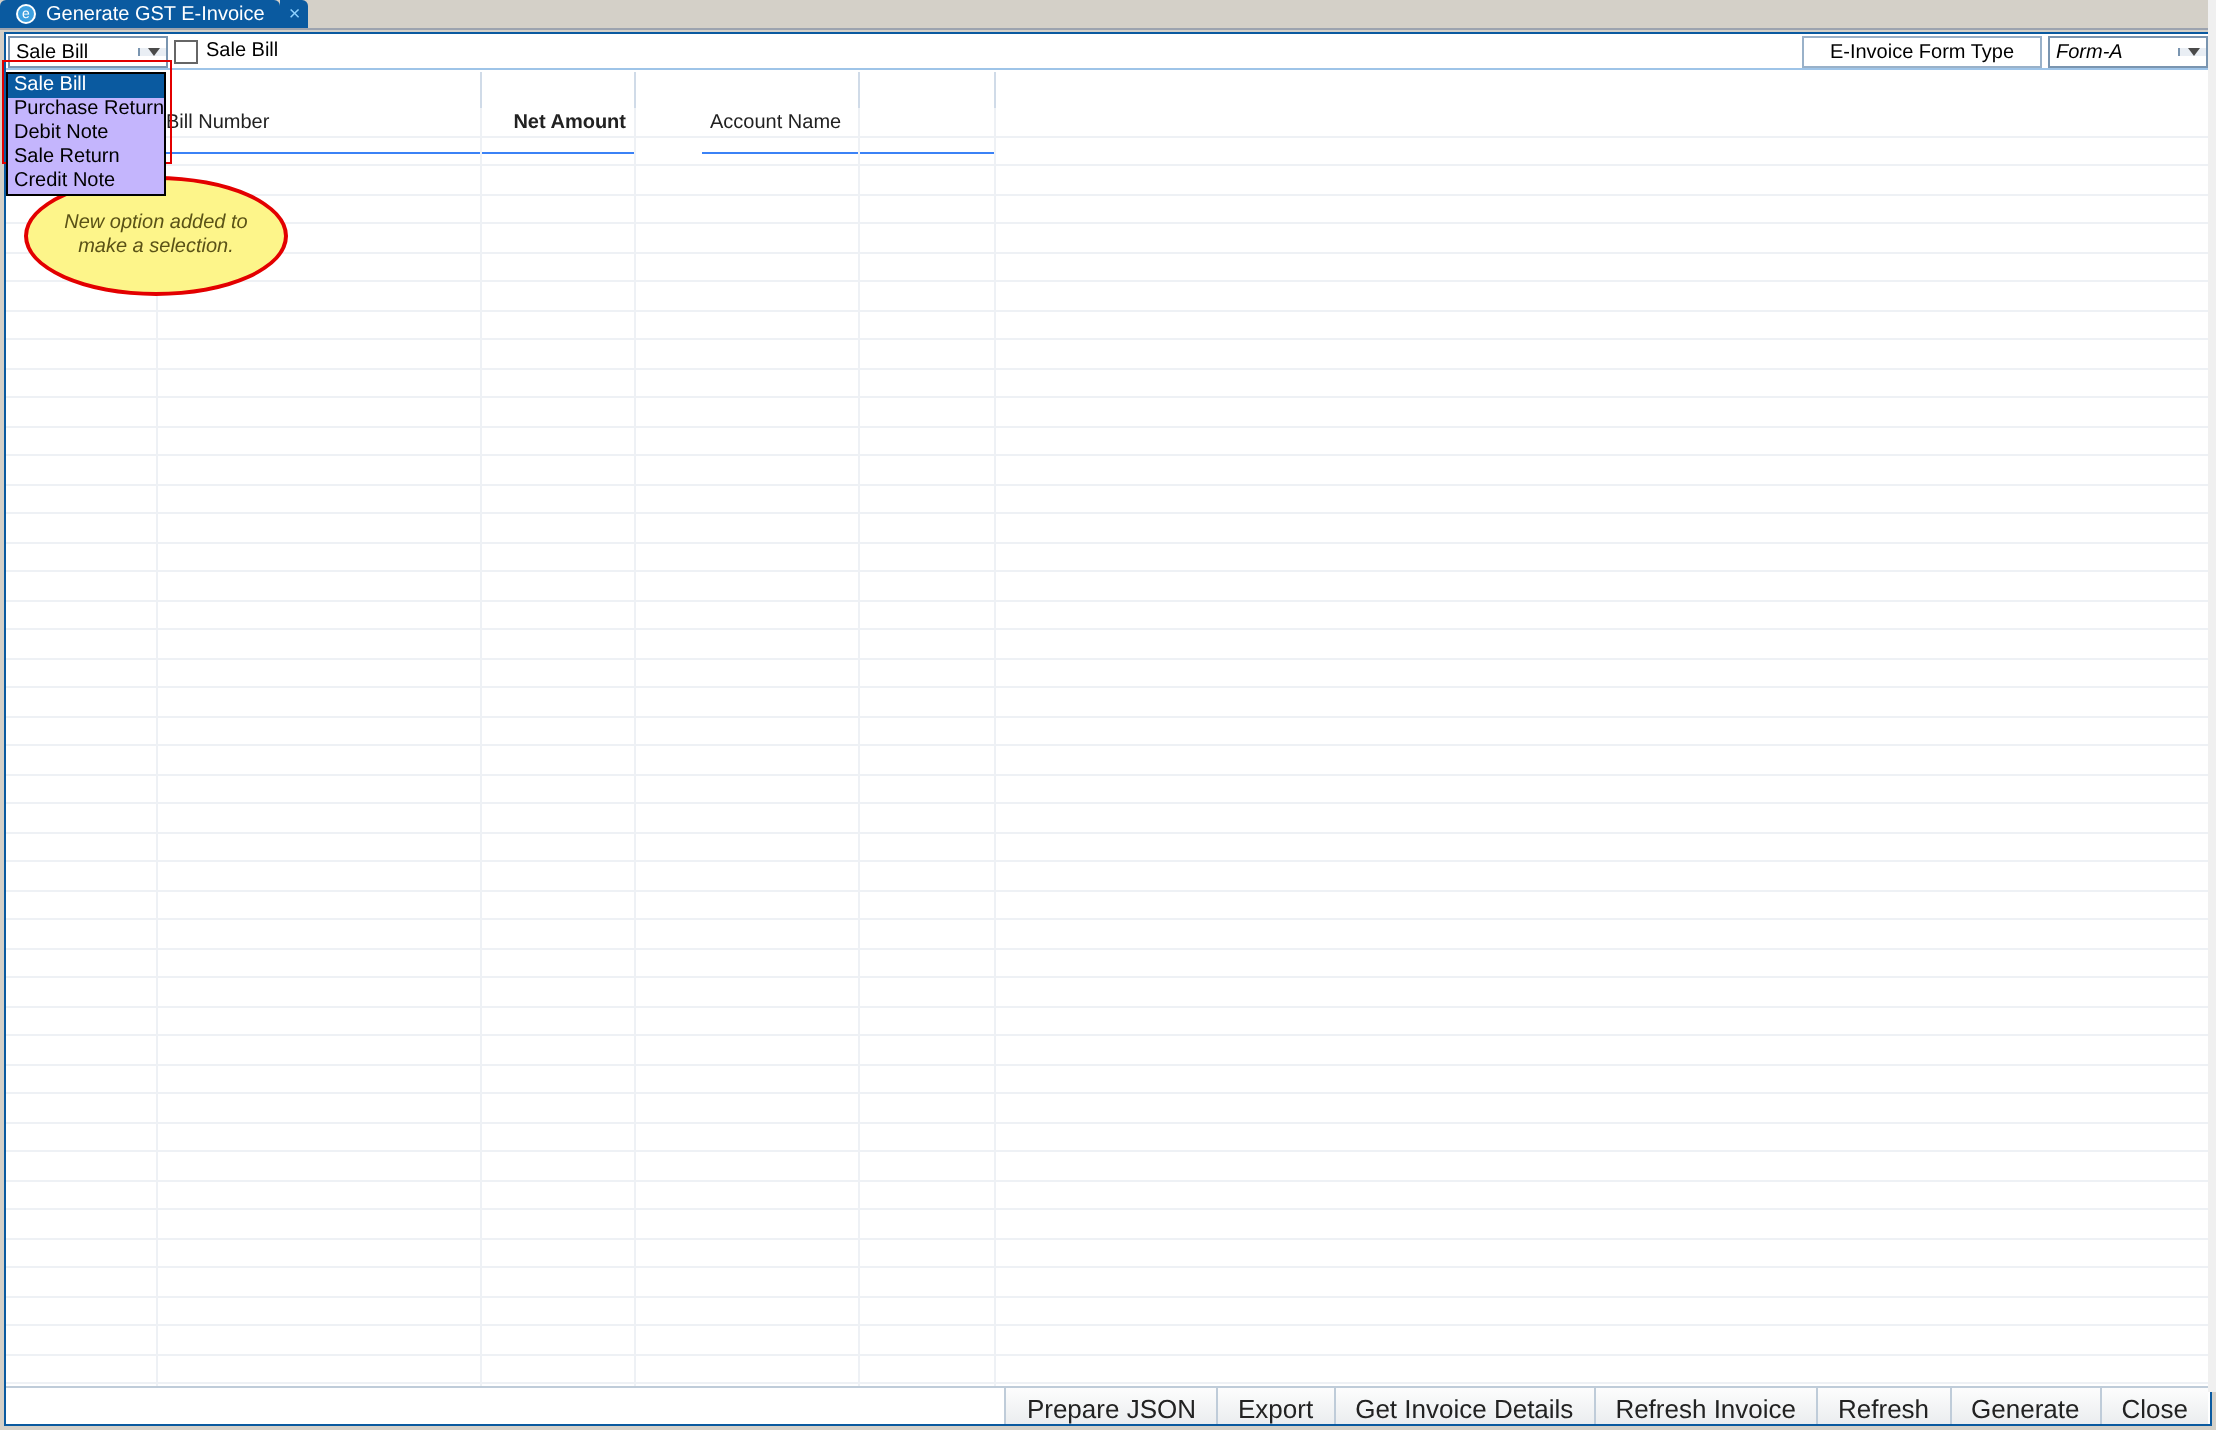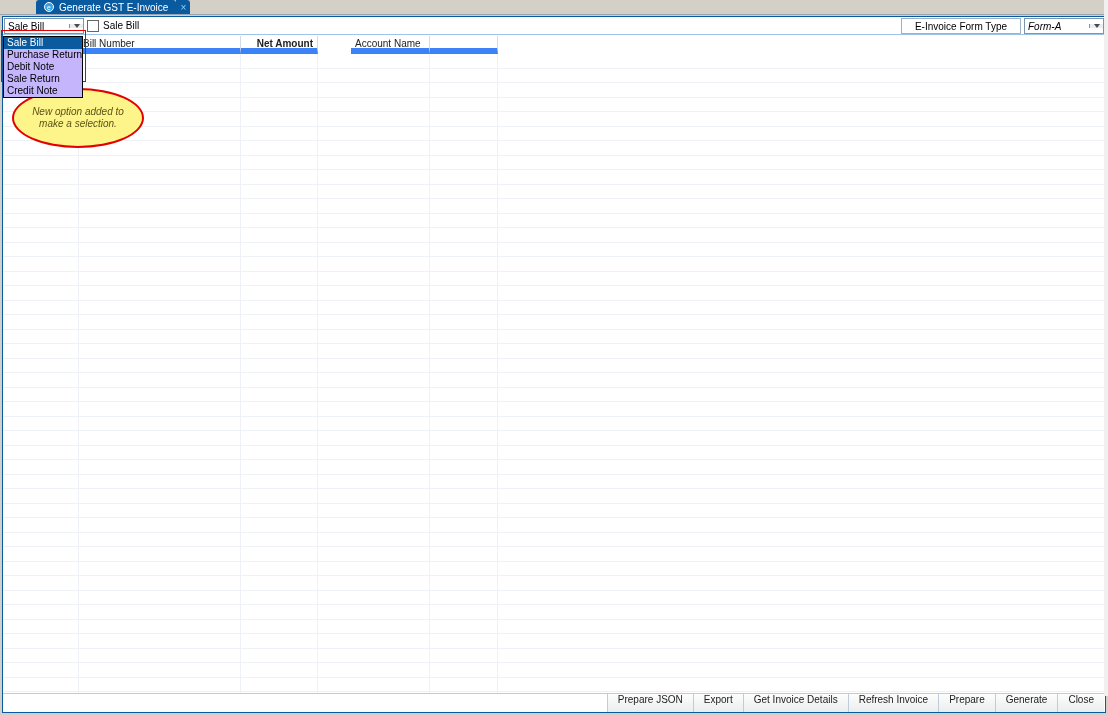--- a/index.html
+++ b/index.html
@@ -1,53 +1,53 @@
 <!DOCTYPE html>
 <html><head>
 <meta charset="utf-8">
 <style>
   * { box-sizing: border-box; margin: 0; padding: 0; font-family: Tahoma, Arial, sans-serif; }
   html, body { width: 1108px; height: 715px; background: #fff; overflow: hidden; }
   .outer { width: 1108px; height: 715px; background: #d4d0c8; position: relative; }
   .tab-bar { height: 15px; background: #d4d0c8; display: flex; align-items: stretch; border-bottom: 1px solid #9ca3af; }
-  .tab { background: #0a5aa0; color: #fff; font-size: 10px; display: flex; align-items: center; padding: 0 8px; height: 14px; margin-top: 0; border-top-left-radius: 3px; border-top-right-radius: 3px; margin-left: 36px; }
+  .tab { background: #0a5aa0; color: #fff; font-size: 10px; display: flex; align-items: center; padding: 0 8px; height: 14px; margin-top: 0; border-top-left-radius: 3px; border-top-right-radius: 3px; }
   .tab .tab-icon { width: 10px; height: 10px; border-radius: 50%; background: #3ca0e0; border: 1px solid #fff; margin-right: 5px; font-size: 7px; color:#fff; display:flex; align-items:center; justify-content:center; }
   .tab-close { background: #0a5aa0; color:#8ed1ff; width: 14px; display: flex; align-items: center; justify-content: center; font-size: 10px; border-top-right-radius: 3px; margin-left: 0; cursor: pointer;}
   .work-area { position: absolute; left: 2px; top: 16px; right: 2px; bottom: 2px; background: #fff; border: 1px solid #0a5aa0; }
   .toolbar { height: 18px; border-bottom: 1px solid #9ec4e8; display: flex; align-items: stretch; background:#fff; }
   .combo { border: 1px solid #7a95b0; height: 16px; margin: 1px; font-size: 10px; display:flex; align-items:center; background:#fff; min-width: 80px; }
   .combo-input { flex:1; padding: 0 3px; white-space: nowrap; overflow:hidden; }
   .combo-btn { width: 14px; border-left: 1px solid #7a95b0; background:#e9eef4; display:flex; align-items:center; justify-content:center;}
   .chev { width:0; height:0; border-left:3px solid transparent; border-right:3px solid transparent; border-top:4px solid #4a4a4a; }
   .checkbox-wrap { display:flex; align-items:center; gap:4px; font-size:10px; margin: 0 6px 0 2px; }
   .checkbox-box { width:12px; height:12px; border:1px solid #666; background:#fff; }
   .toolbar-spacer { flex: 1; }
   .toolbar-label { border: 1px solid #99b1c9; height:16px; margin:1px 2px; padding: 0 10px; font-size:10px; display:flex; align-items:center; justify-content:center; background:#fff; }
   .toolbar-label.wide { width: 120px; }
   .form-combo { width: 74px; font-style: italic; }
 
   .grid { position:absolute; top: 19px; left:0; right:0; bottom: 19px; background:#fff; overflow:hidden; }
   .grid-header { display:flex; height: 18px; border-bottom: 0; }
-  .gh { font-size:10px; color:#222; padding: 2px 4px; border-right: 1px solid #d0dbe8; border-bottom: 6px solid #3b82f6; background:#fff; white-space:nowrap; overflow:hidden; }
+  .gh { font-size:10px; color:#222; padding: 20px 4px; border-right: 1px solid #d0dbe8; border-bottom: 1px solid #3b82f6; background:#fff; white-space:nowrap; overflow:hidden; }
   .gh.right { text-align: right; font-weight: bold; }
   .c-date { width: 76px; }
   .c-bill { width: 162px; }
   .c-net  { width: 77px; }
   .c-acct { width: 79px; margin-left: 33px; }
   .c-gap  { width: 68px; border-right:1px solid #d0dbe8; }
   .c-active { flex:1; border-right: none; }
 
   .grid-rows { position:absolute; top: 18px; left:0; right:0; bottom:0; }
   .row { height: 14.5px; border-bottom: 1px solid #eef1f5; display:flex; }
   .row .cell { border-right: 1px solid #eef1f5; }
   .row .c-gap { border-right:1px solid #eef1f5; }
   .row .c-active { flex:1; border-right:none; }
 
   .footer { position:absolute; left:0; right:0; bottom:0; height: 19px; background:#fff; border-top: 1px solid #bfccd9; display:flex; justify-content: flex-end; align-items:stretch; padding-right: 1px;}
-  .fbtn { border-left: 1px solid #bfccd9; font-size:10px; padding: 0 10px; display:flex; align-items:flex-start; justify-content:center; background: linear-gradient(#fdfdfd,#ebedef); color:#222; cursor:pointer; }
+  .fbtn { border-left: 1px solid #bfccd9; font-size:13px; padding: 0 10px; display:flex; align-items:flex-end; justify-content:center; background: linear-gradient(#fdfdfd,#ebedef); color:#222; cursor:pointer; }
   .fbtn:last-child { border-right: 0; }
 
   
   .dropdown { position:absolute; left: 3px; top: 36px; width: 80px; background:#fff; border: 1px solid #000; border-top: 1px solid #000; z-index: 50; }
   .dropdown-item { font-size:10px; padding: 0 3px; height: 12px; line-height: 12px; color:#000; background:#c4b5fd; cursor:pointer; white-space:nowrap; overflow:hidden;}
   .dropdown-item.sel { background:#0a5aa0; color:#fff; }
 
   
   .red-rect { position:absolute; left: 1px; top: 30px; width: 85px; height: 52px; border: 1.5px solid #e30000; z-index: 40; pointer-events:none; }
 
@@ -477,21 +477,21 @@
       <div class="fbtn">
           <span>Export</span>
         </div>
       <div class="fbtn">
           <span>Get Invoice Details</span>
         </div>
       <div class="fbtn">
           <span>Refresh Invoice</span>
         </div>
       <div class="fbtn">
-          <span>Prepare</span>
+          <span>Refresh</span>
         </div>
       <div class="fbtn">
           <span>Generate</span>
         </div>
       <div class="fbtn">
           <span>Close</span>
         </div>
     </div>
 
   </div>

